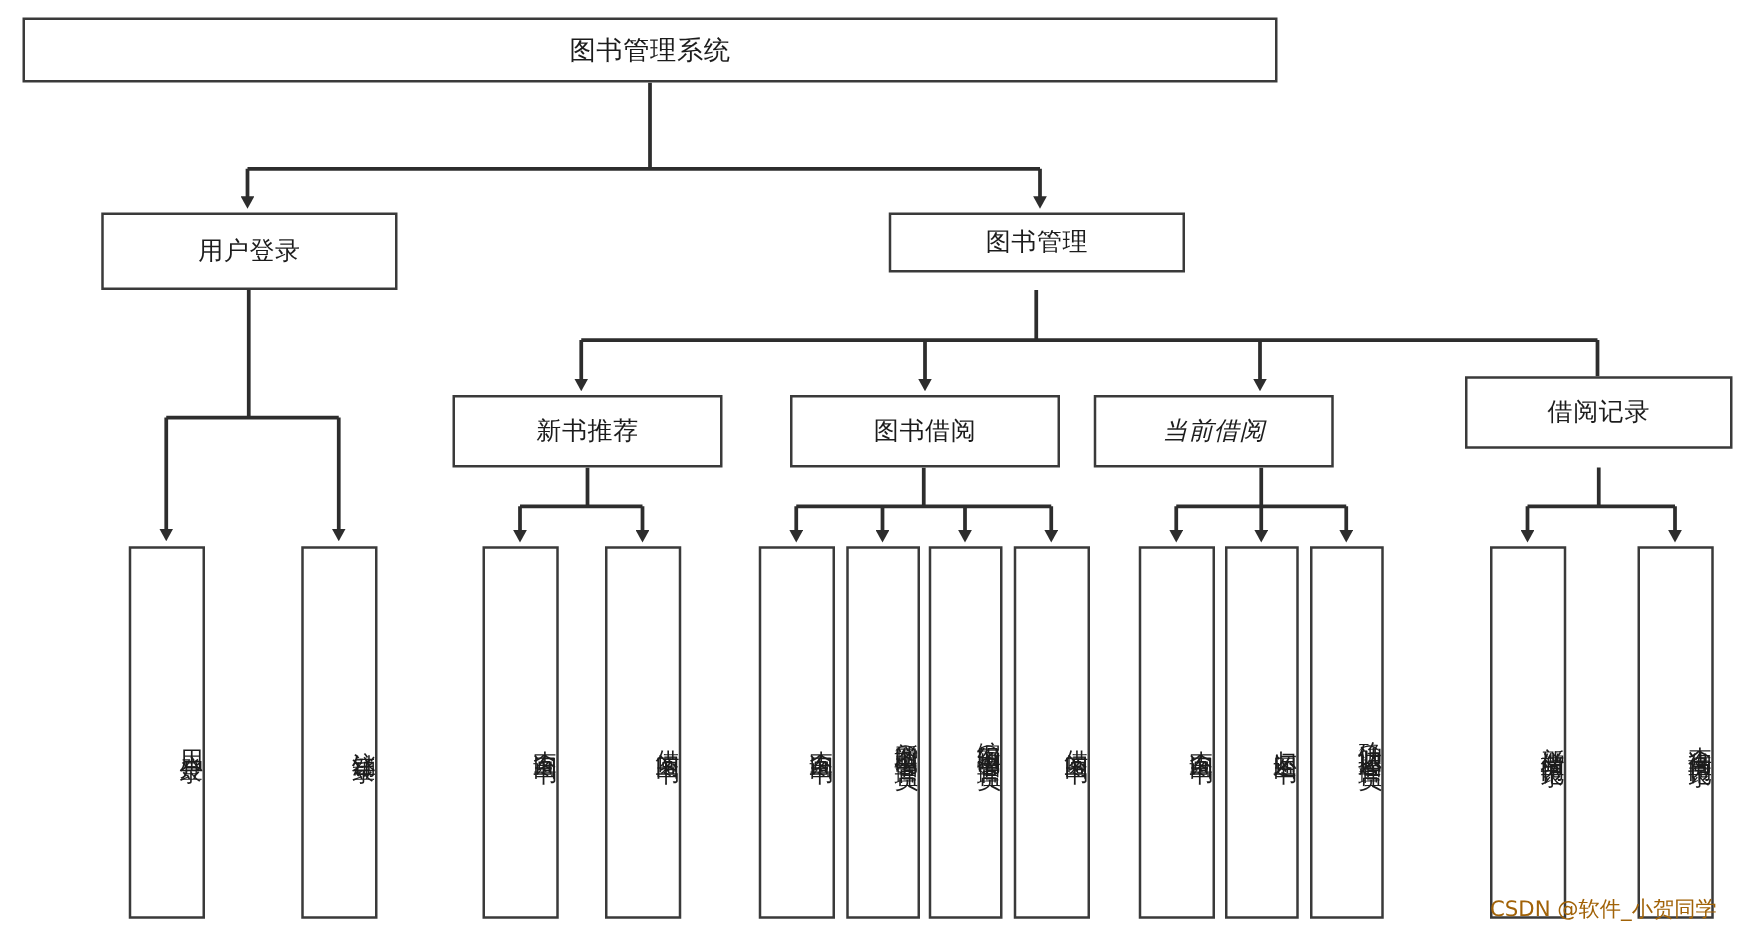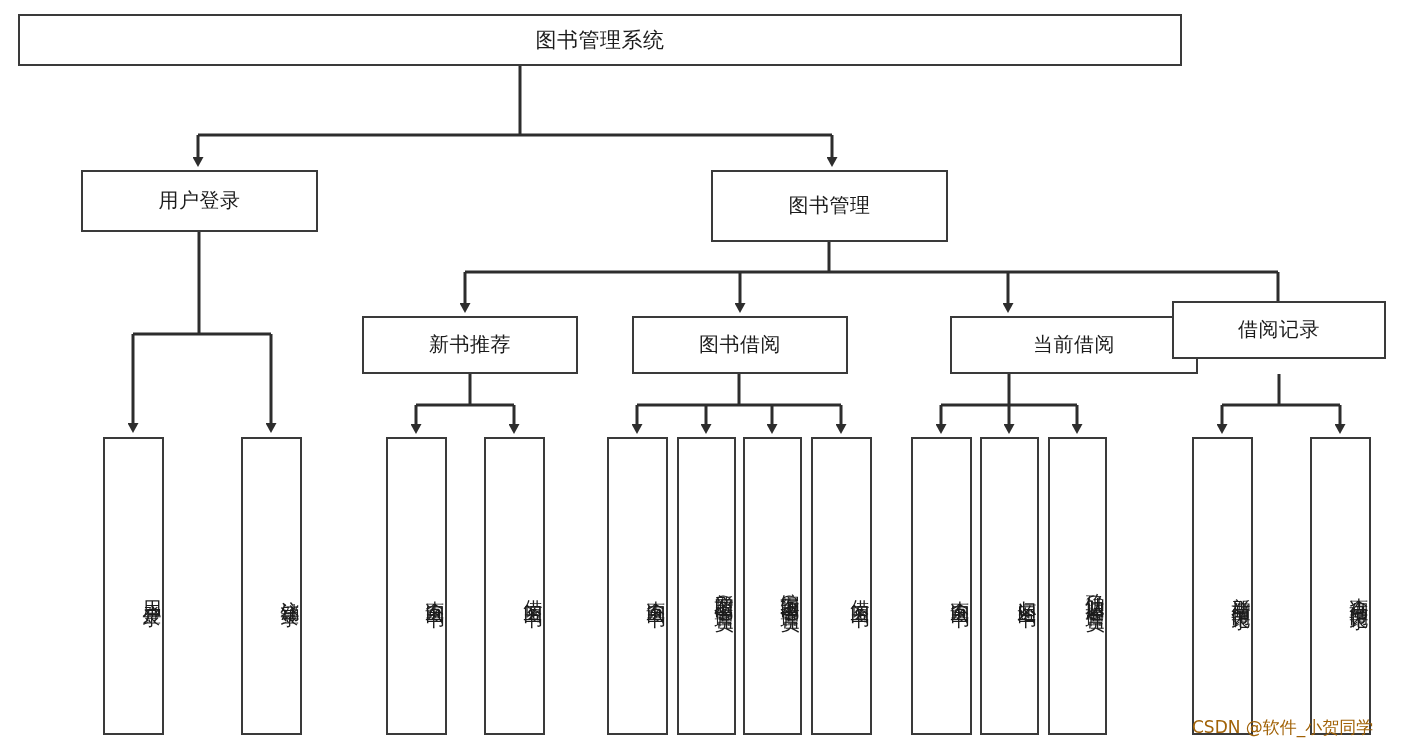--- a/index.html
+++ b/index.html
@@ -117,38 +117,38 @@
       <path d="M1009,405 L1009,425" marker-end="url(#arrow)"></path>
       <path d="M1077,405 L1077,425" marker-end="url(#arrow)"></path>
 
       <path d="M1279,374 L1279,405"></path>
       <path d="M1222,405 L1340,405"></path>
       <path d="M1222,405 L1222,425" marker-end="url(#arrow)"></path>
       <path d="M1340,405 L1340,425" marker-end="url(#arrow)"></path>
     </g>
   </svg>
 
-  <div class="node node-root" style="left:18px; top:14px; width:1164px; height:52px;">
+  <div class="node node-root" style="left:18px; top:14px; width:1004px; height:52px;">
     <span class="label">图书管理系统</span>
   </div>
 
   <div class="node node-l2" style="left:81px; top:170px; width:237px; height:62px;">
     <span class="label">用户登录</span>
   </div>
-  <div class="node node-l2" style="left:711px; top:170px; width:237px; height:72px;">
+  <div class="node node-l2" style="left:711px; top:170px; width:237px; height:48px;">
     <span class="label">图书管理</span>
   </div>
 
   <div class="node node-l3" style="left:362px; top:316px; width:216px; height:58px;">
     <span class="label">新书推荐</span>
   </div>
   <div class="node node-l3" style="left:632px; top:316px; width:216px; height:58px;justify-content:center;">
     <span class="label">图书借阅</span>
   </div>
-  <div class="node node-l3" style="left:950px; top:316px; width:248px; height:58px;">
+  <div class="node node-l3" style="left:875px; top:316px; width:192px; height:58px;font-style:italic;">
     <span class="label">当前借阅</span>
   </div>
   <div class="node node-l3" style="left:1172px; top:301px; width:214px; height:58px;">
     <span class="label">借阅记录</span>
   </div>
 
   <div class="node node-leaf" style="left:103px; top:437px; width:61px; height:298px;">
     <span class="label">用户登录</span>
   </div>
   <div class="node node-leaf" style="left:241px; top:437px; width:61px; height:298px;">

